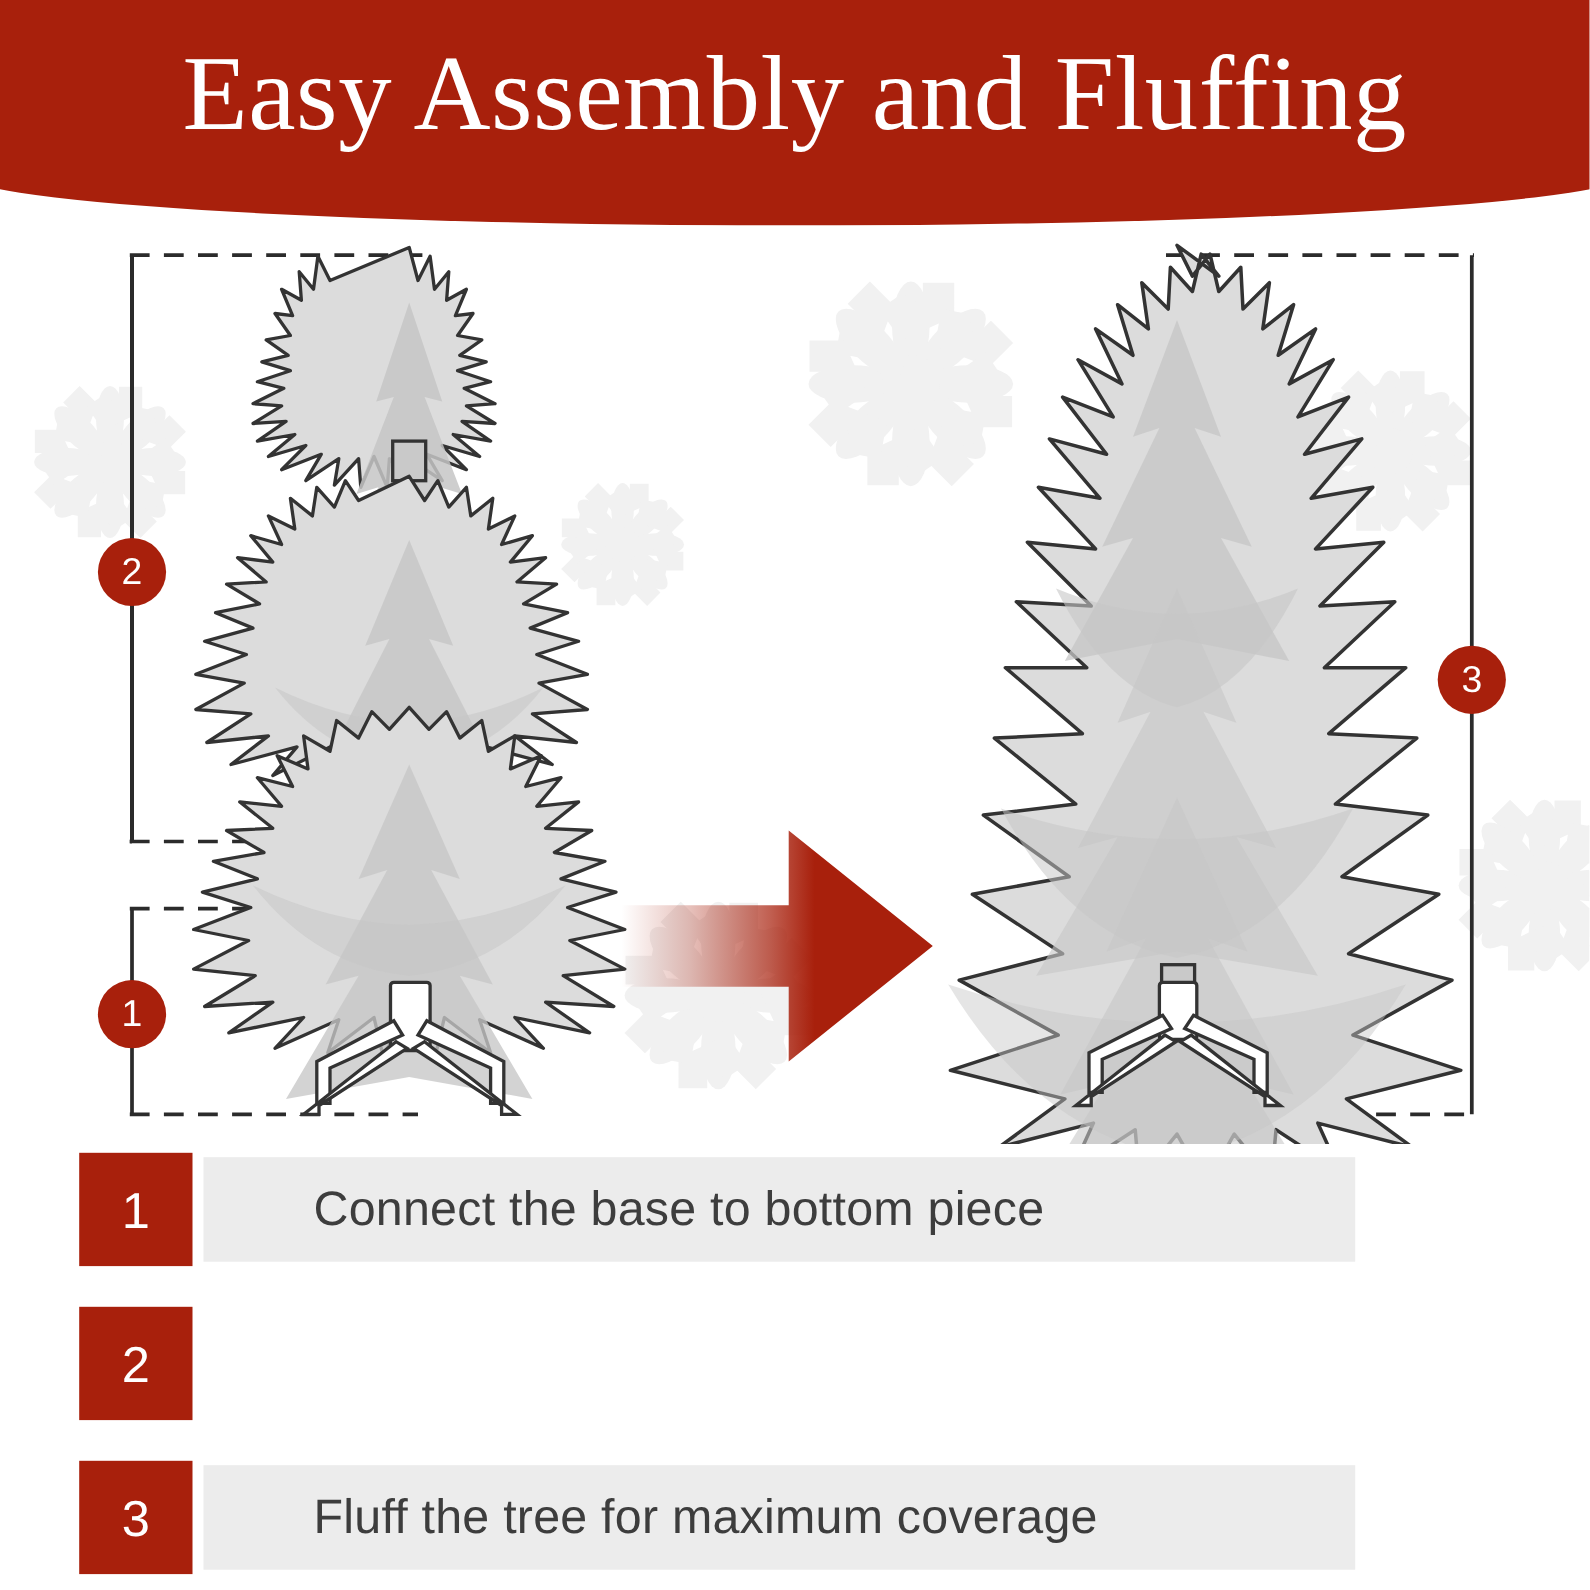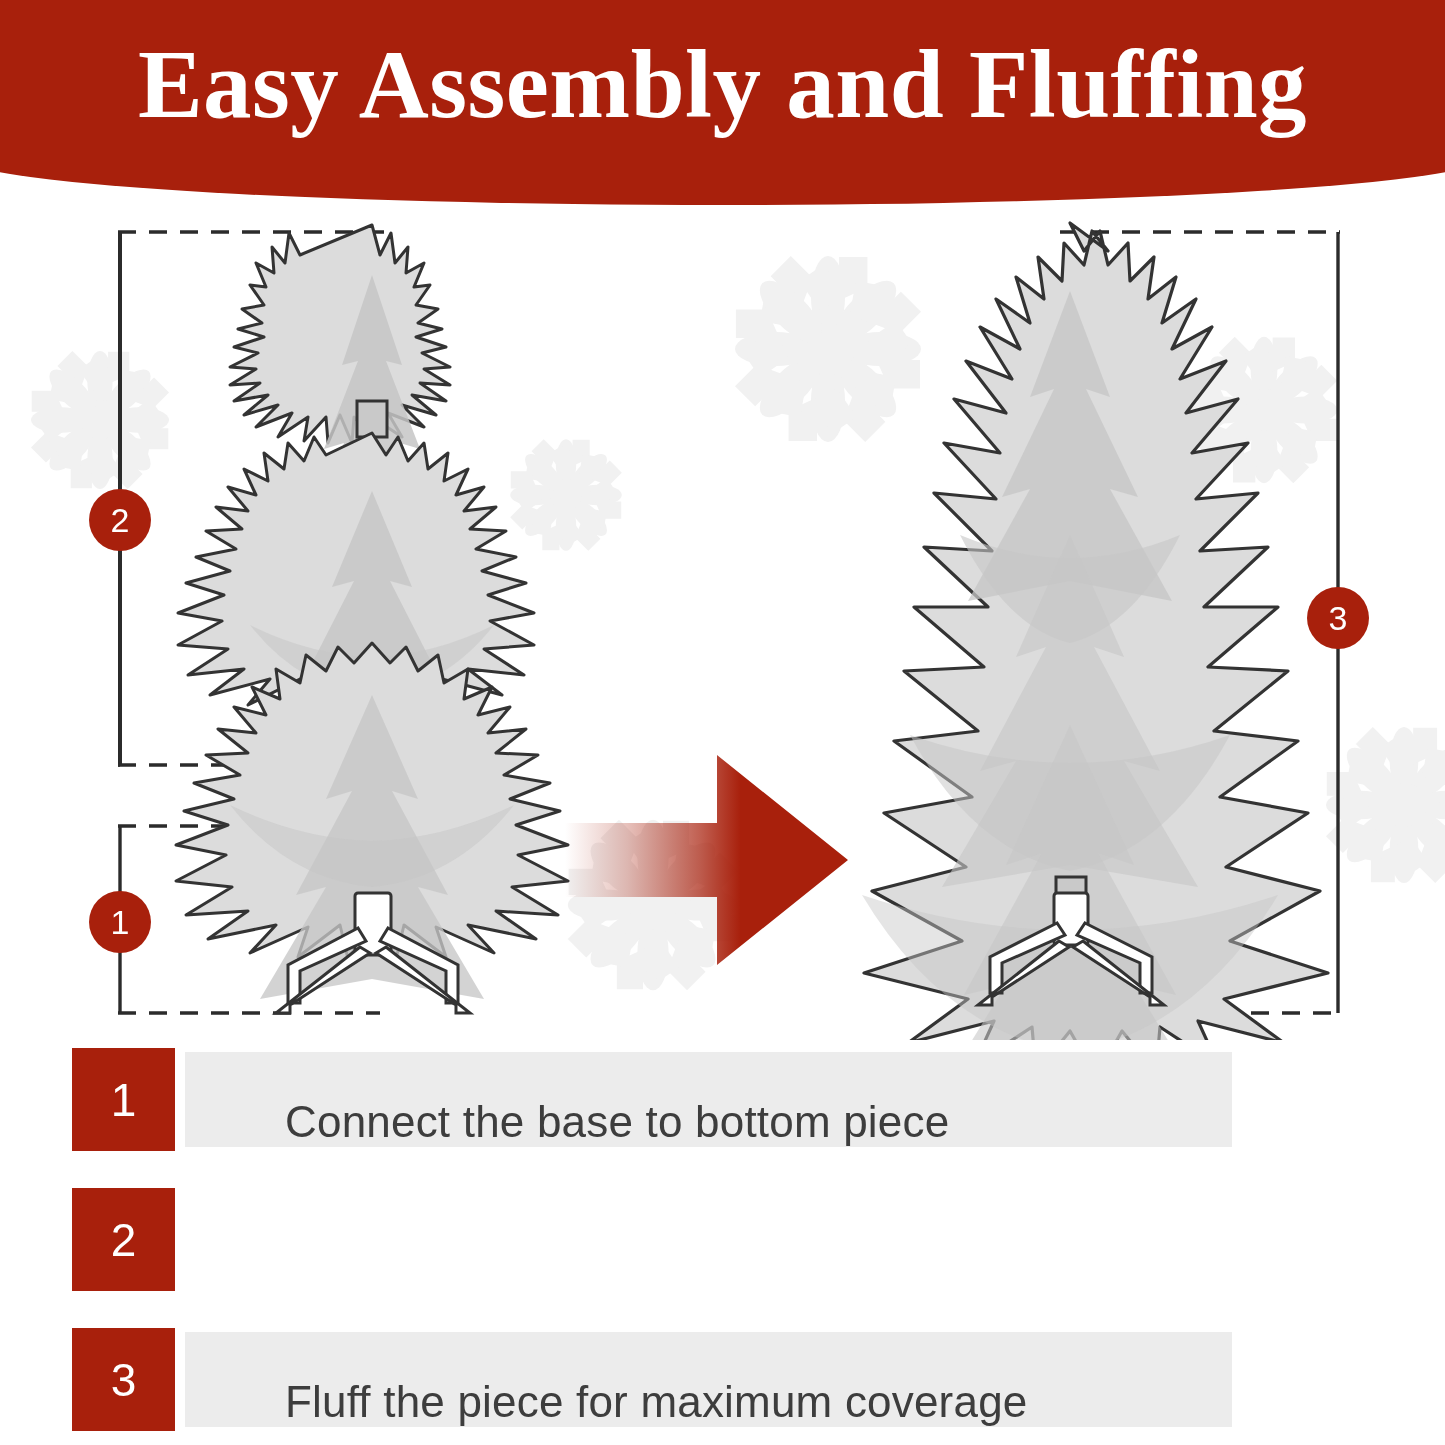--- a/index.html
+++ b/index.html
@@ -5,35 +5,35 @@
   html,body{margin:0;padding:0;background:#fff;}
   body{width:1445px;height:1445px;position:relative;overflow:hidden;
        font-family:"Liberation Sans",sans-serif;}
 
   
   #banner{position:absolute;left:0;top:0;width:1445px;height:205px;overflow:hidden;}
   #banner-fill{position:absolute;left:-40px;top:-140px;width:1525px;height:345px;
       background:#A8200C;border-radius:0 0 50% 50%/0 0 14% 14%;}
   #banner-title{position:absolute;left:0;top:36px;width:1445px;text-align:center;
       color:#ffffff;font-family:"Liberation Serif",serif;font-size:97px;
-      font-weight:700;letter-spacing:0.5px;line-height:1.0;z-index:3;white-space:nowrap;}
+      font-weight:400;letter-spacing:0.5px;line-height:1.0;z-index:3;white-space:nowrap;}
 
   
   #diagram{position:absolute;left:0;top:205px;width:1445px;height:835px;}
   #diagram svg{position:absolute;left:0;top:0;}
 
   
   #steps{position:absolute;left:0;top:1040px;width:1445px;height:405px;}
   .step-row{position:absolute;left:72px;width:1160px;height:103px;}
   .step-num{position:absolute;left:0;top:0;width:103px;height:103px;
       background:#A8200C;color:#fff;display:flex;align-items:center;
       justify-content:center;font-size:46px;font-family:"Liberation Sans",sans-serif;
       font-weight:400;}
   .step-bar{position:absolute;left:113px;top:4px;width:1047px;height:95px;
-      background:#ececec;display:flex;align-items:flex-end;}
+      background:#ececec;display:flex;align-items:center;}
   .step-text{padding-left:100px;color:#3d3d3d;font-size:44px;
       font-family:"Liberation Sans",sans-serif;font-weight:300;letter-spacing:0.2px;}
 </style>
 </head>
 <body>
 
 <div id="banner">
   <div id="banner-fill"></div>
   <div id="banner-title">Easy Assembly and Fluffing</div>
 </div>
@@ -283,17 +283,17 @@
     </div>
   </div>
 
   <div class="step-row" style="top:148px;">
     <div class="step-num">2</div>
   </div>
 
   <div class="step-row" style="top:288px;">
     <div class="step-num">3</div>
     <div class="step-bar">
-      <span class="step-text">Fluff the piece for maximum coverage</span>
+      <span class="step-text">Fluff the tree for maximum coverage</span>
     </div>
   </div>
 
 </div>
 
 </body></html>

